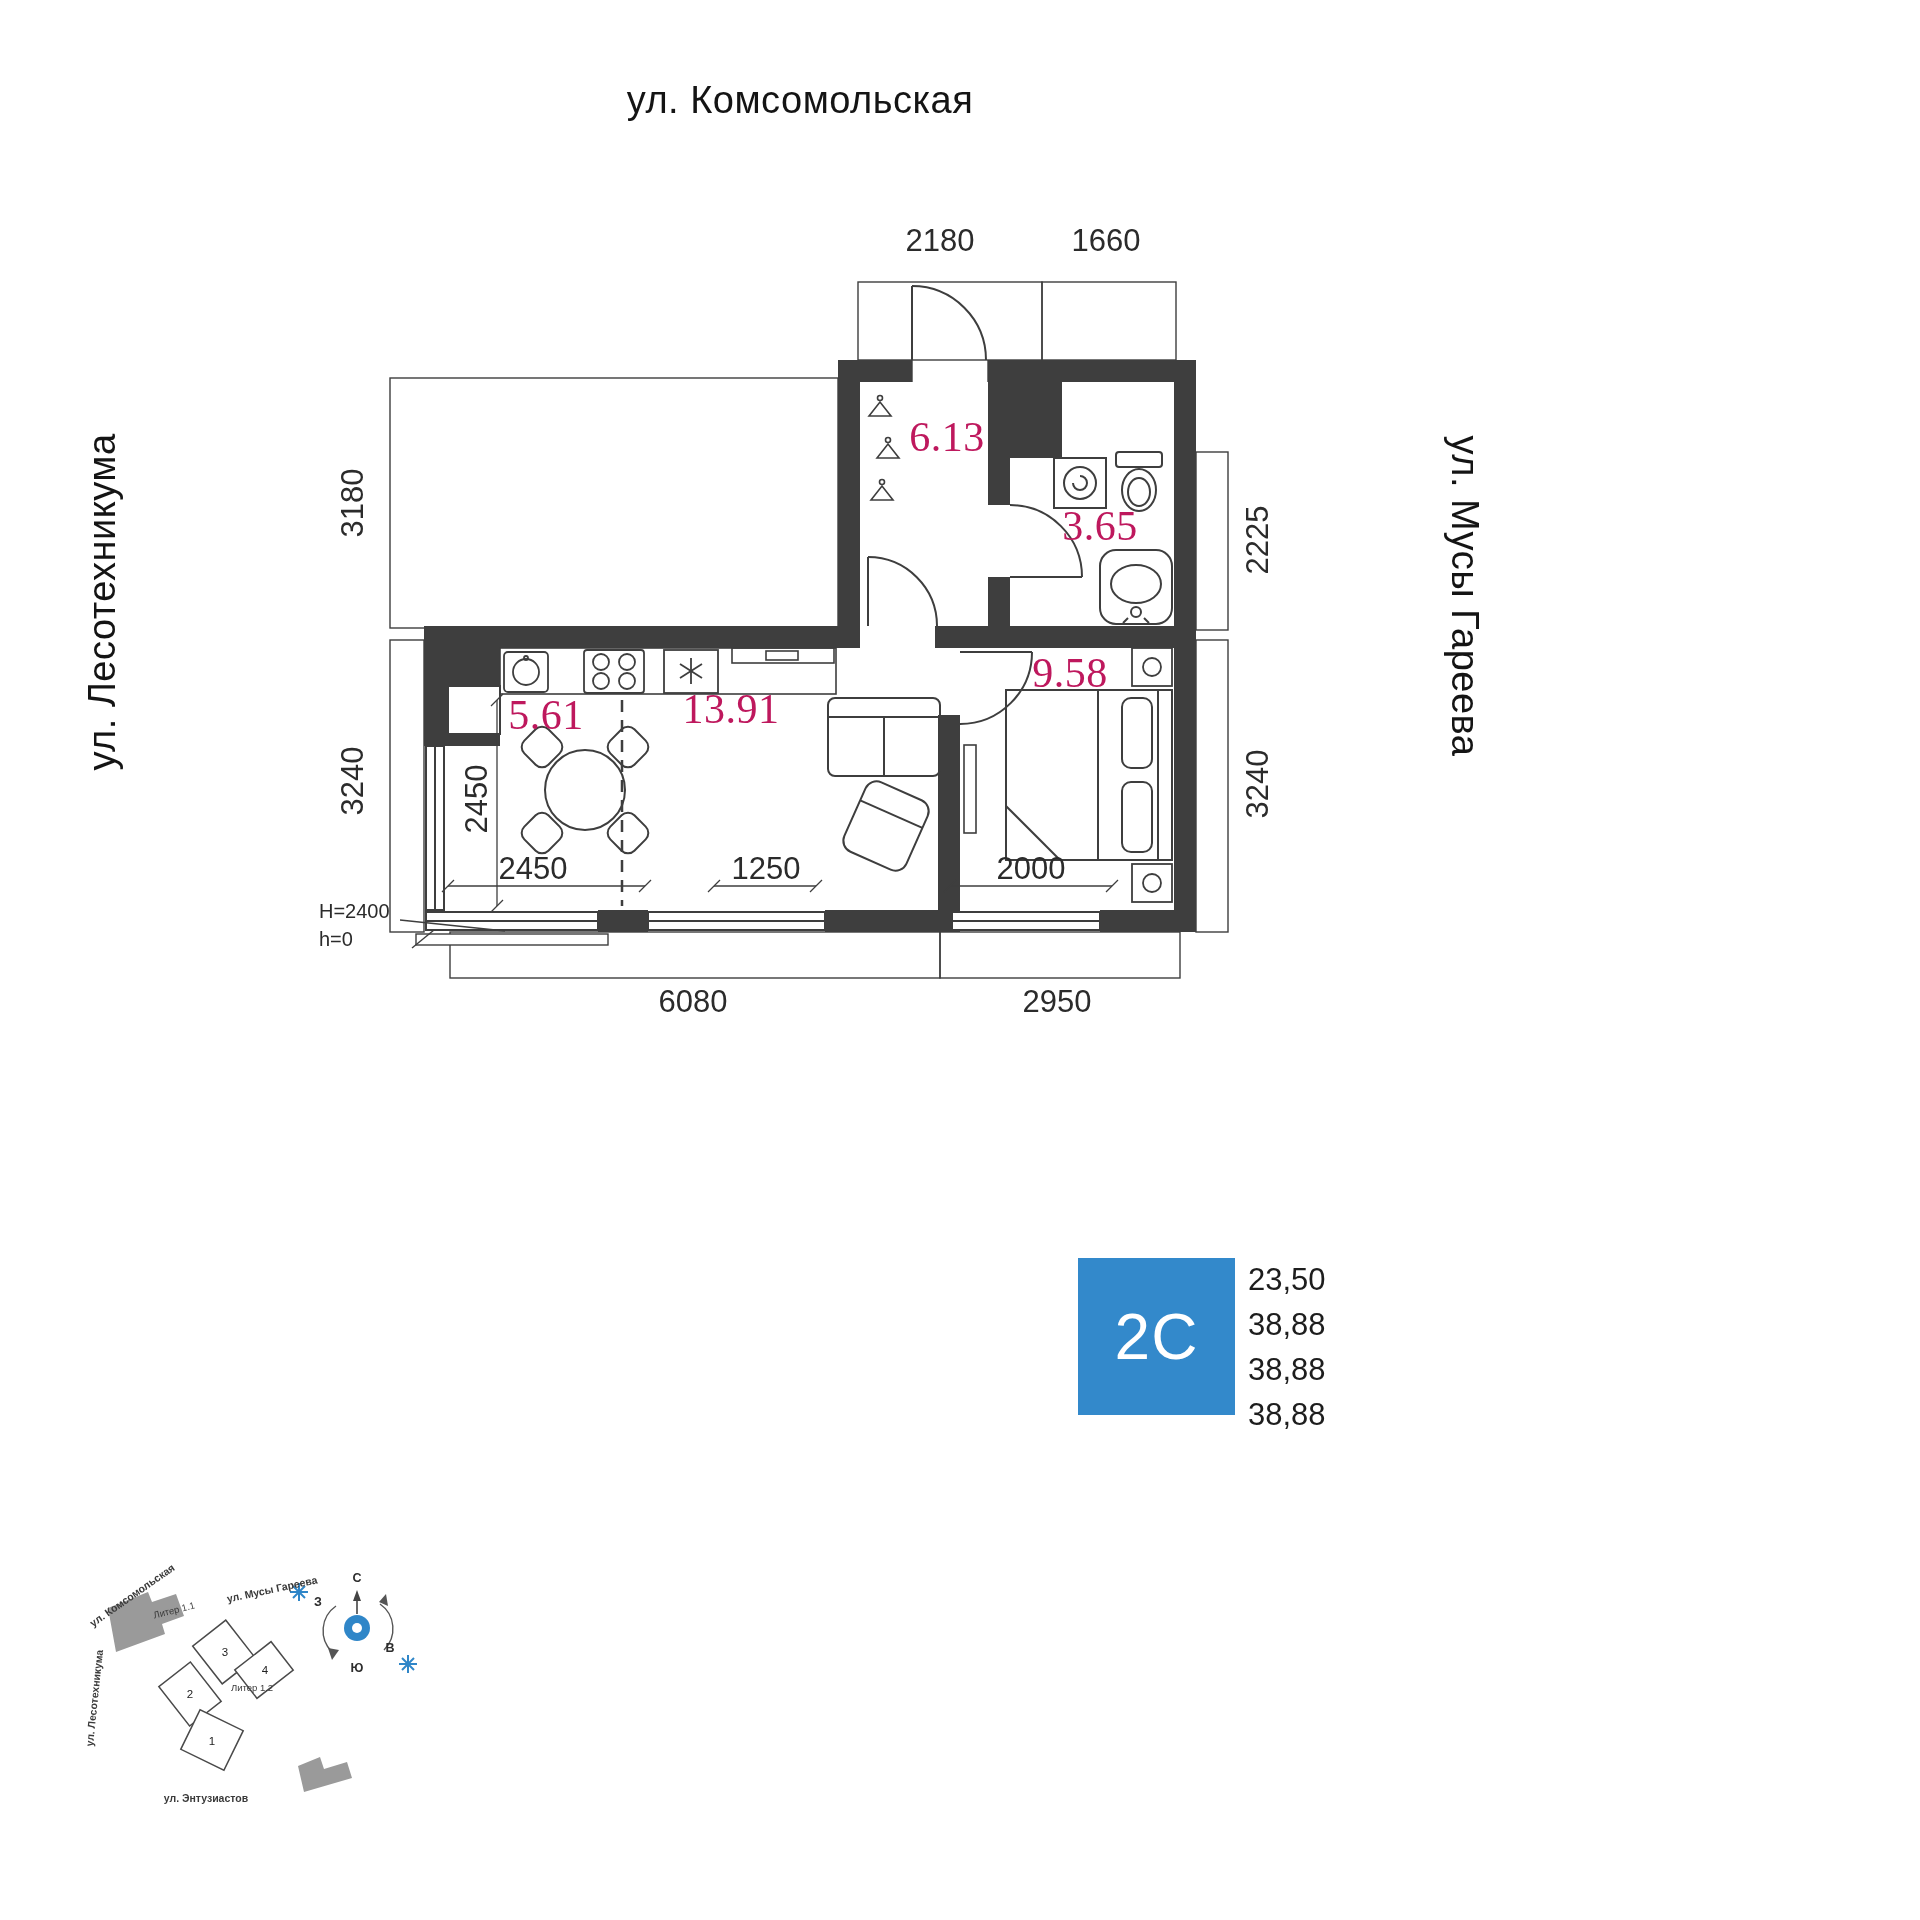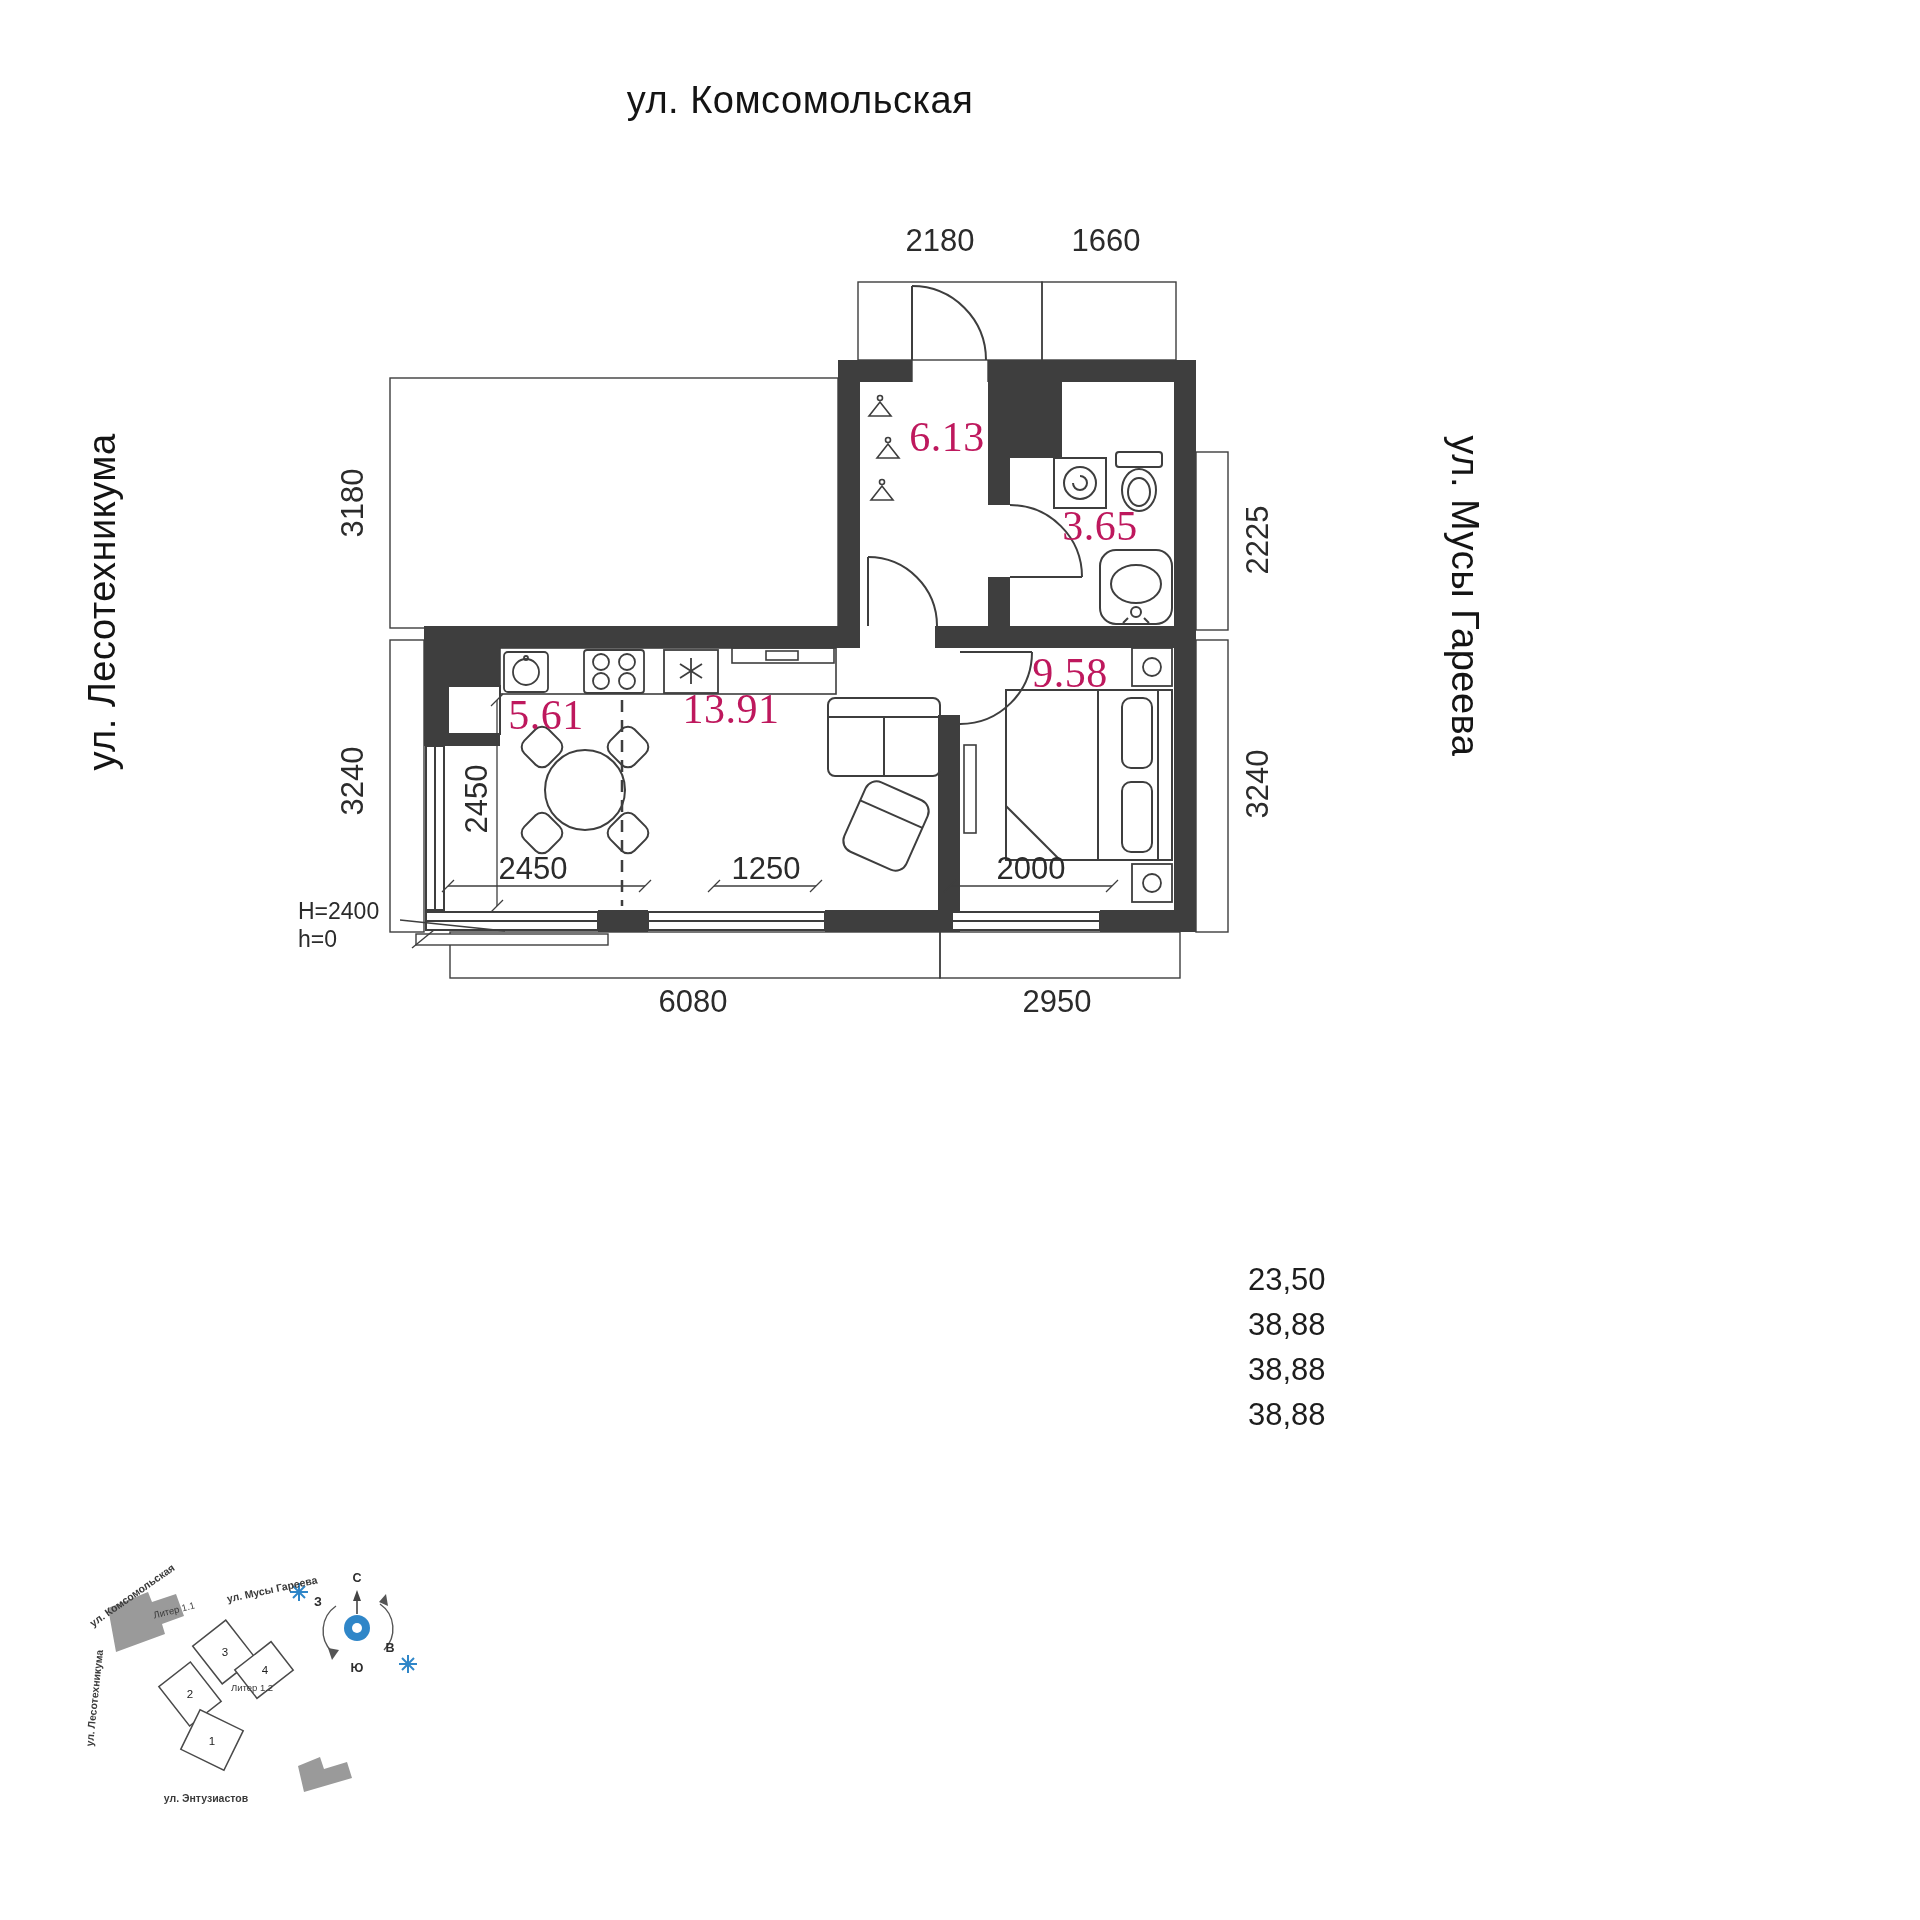--- a/index.html
+++ b/index.html
@@ -2,21 +2,21 @@
 <html><head>
 <meta charset="utf-8">
 <style>
   html,body{margin:0;padding:0;background:#fff;}
   .page{position:relative;width:1920px;height:1920px;background:#ffffff;overflow:hidden;
         font-family:"Liberation Sans",sans-serif;}
   .plan-svg{position:absolute;left:0;top:0;}
   .lbl{position:absolute;white-space:nowrap;color:#262626;}
   .street{font-size:38px;color:#141414;letter-spacing:.5px;}
   .dim{font-size:31px;color:#2b2b2b;}
-  .dim-sm{font-size:23px;color:#2b2b2b;}
+  .dim-sm{font-size:20px;color:#2b2b2b;margin-left:21px;}
   .room{font-size:42px;color:#be185d;font-weight:500;letter-spacing:.5px;font-family:Liberation Serif, serif;}
   .site-lbl{font-size:10.5px;color:#3a3a3a;font-weight:600;}
   .site-lbl-xs{font-size:9.5px;color:#3a3a3a;}
   .site-num{font-size:11.5px;color:#222;}
   .compass-lbl{font-size:12.5px;color:#2e2e2e;font-weight:600;}
   .badge{position:absolute;left:1078px;top:1258px;width:157px;height:157px;background:#3389cb;
          color:#fff;display:flex;align-items:center;justify-content:center;font-size:64px;
          letter-spacing:1px;}
   .areas{position:absolute;left:1248px;top:1257px;width:148px;text-align:left;
          font-size:31px;color:#1d1d1d;}
@@ -261,20 +261,21 @@
   <div class="lbl site-num" style="left:225px;top:1652px;transform:translate(-50%,-50%)">3</div>
   <div class="lbl site-num" style="left:265px;top:1670px;transform:translate(-50%,-50%)">4</div>
   <div class="lbl site-num" style="left:190px;top:1694px;transform:translate(-50%,-50%)">2</div>
   <div class="lbl site-num" style="left:212px;top:1741px;transform:translate(-50%,-50%)">1</div>
 
   <div class="lbl compass-lbl" style="left:357px;top:1578px;transform:translate(-50%,-50%)">С</div>
   <div class="lbl compass-lbl" style="left:357px;top:1668px;transform:translate(-50%,-50%)">Ю</div>
   <div class="lbl compass-lbl" style="left:318px;top:1602px;transform:translate(-50%,-50%)">З</div>
   <div class="lbl compass-lbl" style="left:390px;top:1648px;transform:translate(-50%,-50%)">В</div>
 
+  <div class="badge">2С</div>
   <div class="areas">
     <div>23,50</div>
     <div>38,88</div>
     <div>38,88</div>
     <div>38,88</div>
   </div>
 
 </div>
 
 </body></html>

